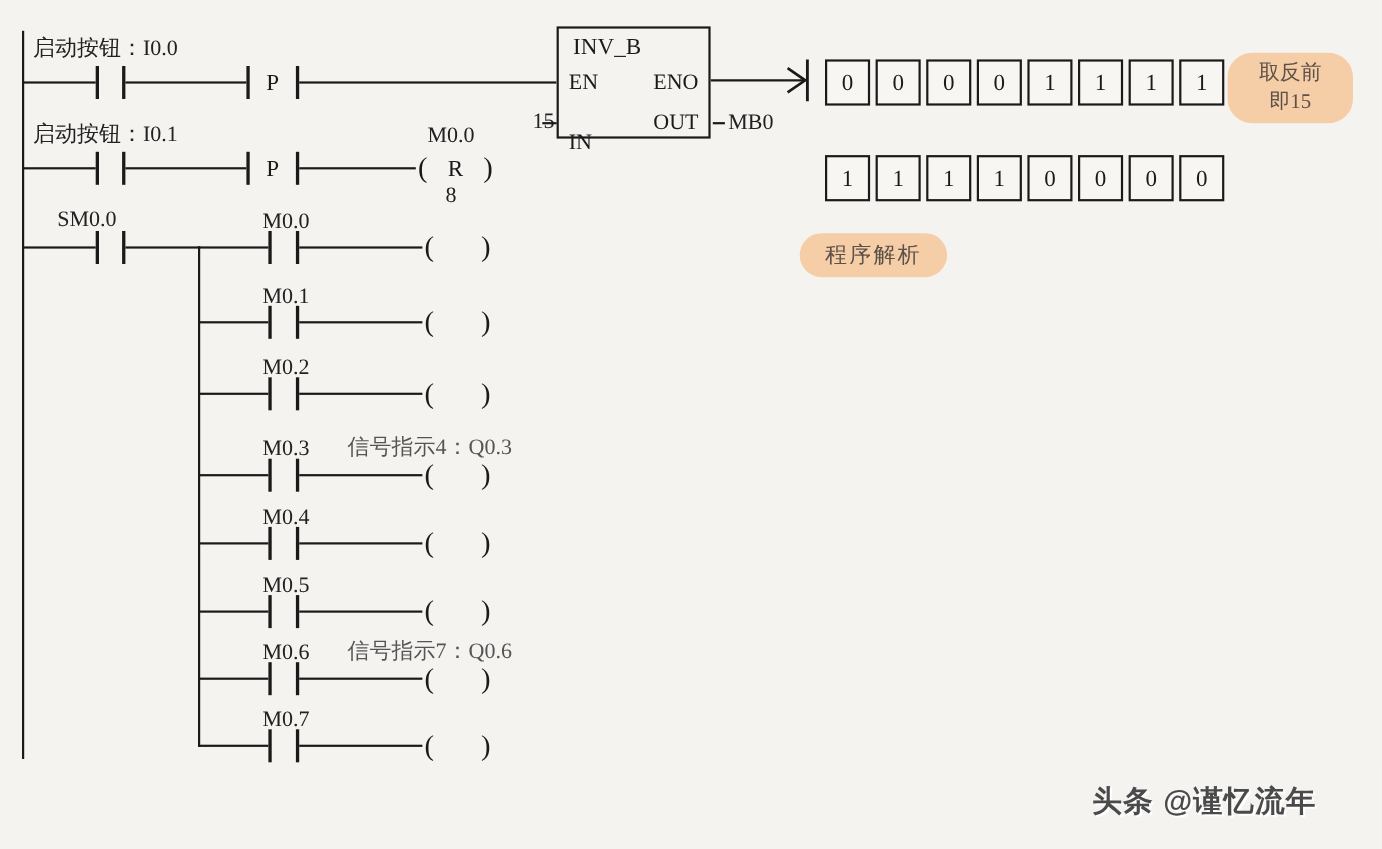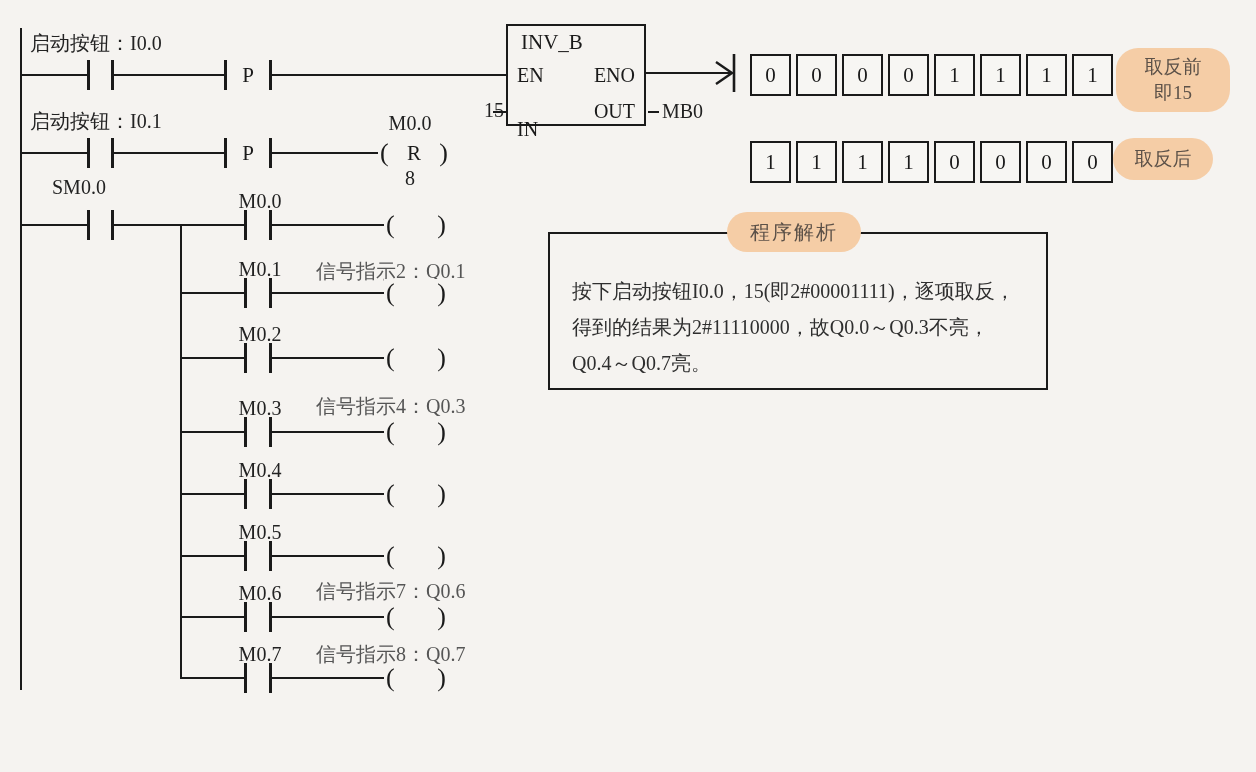--- a/index.html
+++ b/index.html
@@ -107,65 +107,61 @@
   <div class="reg" style="left:750px;top:141px">
     <div class="cell">1</div>
     <div class="cell">1</div>
     <div class="cell">1</div>
     <div class="cell">1</div>
     <div class="cell">0</div>
     <div class="cell">0</div>
     <div class="cell">0</div>
     <div class="cell">0</div>
   </div>
-  <div class="badge" style="left:1113px;top:138px;width:100px;height:42px">
-    <div>取反后</div>
-  </div>
 
   <div class="hwire" style="left:21px;top:152px;width:359px"></div>
   <div class="lbl dev" style="left:30px;top:108px">启动按钮：I0.1</div>
   <div class="contact" style="left:87px;top:138px;width:27px">
     <i class="bar"></i>
       <i class="bar"></i>
   </div>
   <div class="contact" style="left:224px;top:138px;width:48px">
     <i class="bar"></i>
     <span class="pletter">P</span>
     <i class="bar"></i>
   </div>
   <div class="lbl dev center" style="left:376px;top:112px;width:68px">M0.0</div>
   <div class="coil" style="left:378px;top:139px;width:68px">
     <span>(</span>
     <span class="rletter">R</span>
     <span>)</span>
   </div>
   <div class="lbl dev center" style="left:376px;top:167px;width:68px">8</div>
 
-  <div class="lbl dev" style="left:52px;top:176px">SM0.0</div>
+  <div class="lbl dev" style="left:52px;top:188px">SM0.0</div>
   <div class="hwire" style="left:21px;top:224px;width:161px"></div>
   <div class="contact" style="left:87px;top:210px;width:27px">
     <i class="bar"></i>
       <i class="bar"></i>
   </div>
   <div class="vwire" style="left:180px;top:224px;height:455px"></div>
 
   <div class="hwire" style="left:180px;top:224px;width:208px"></div>
   <div class="lbl dev center" style="left:222px;top:190px;width:76px">M0.0</div>
   <div class="contact" style="left:244px;top:210px;width:28px">
     <i class="bar"></i>
       <i class="bar"></i>
   </div>
   <div class="coil" style="left:384px;top:211px;width:60px">
     <span>(</span>
     <span>)</span>
   </div>
 
   <div class="hwire" style="left:180px;top:292px;width:208px"></div>
   <div class="lbl dev center" style="left:222px;top:258px;width:76px">M0.1</div>
-  <div class="lbl comment" style="left:316px;top:258px">信号指示2：Q0.1</div>
   <div class="contact" style="left:244px;top:278px;width:28px">
     <i class="bar"></i>
       <i class="bar"></i>
   </div>
   <div class="coil" style="left:384px;top:279px;width:60px">
     <span>(</span>
     <span>)</span>
   </div>
 
   <div class="hwire" style="left:180px;top:357px;width:208px"></div>
@@ -220,31 +216,26 @@
     <i class="bar"></i>
       <i class="bar"></i>
   </div>
   <div class="coil" style="left:384px;top:603px;width:60px">
     <span>(</span>
     <span>)</span>
   </div>
 
   <div class="hwire" style="left:180px;top:677px;width:208px"></div>
   <div class="lbl dev center" style="left:222px;top:643px;width:76px">M0.7</div>
-  <div class="lbl comment" style="left:316px;top:641px">信号指示8：Q0.7</div>
   <div class="contact" style="left:244px;top:663px;width:28px">
     <i class="bar"></i>
       <i class="bar"></i>
   </div>
   <div class="coil" style="left:384px;top:664px;width:60px">
     <span>(</span>
     <span>)</span>
   </div>
 
   <div class="abadge">程序解析</div>
-  <div class="abox">
-    <div class="aline" style="top:44px">按下启动按钮I0.0，15(即2#00001111)，逐项取反，</div>
-    <div class="aline" style="top:80px">得到的结果为2#11110000，故Q0.0～Q0.3不亮，</div>
-    <div class="aline" style="top:116px">Q0.4～Q0.7亮。</div>
-  </div>
-
+
+  <div class="watermark">头条 @谨忆流年</div>
 
 </div>
 
 </body></html>

